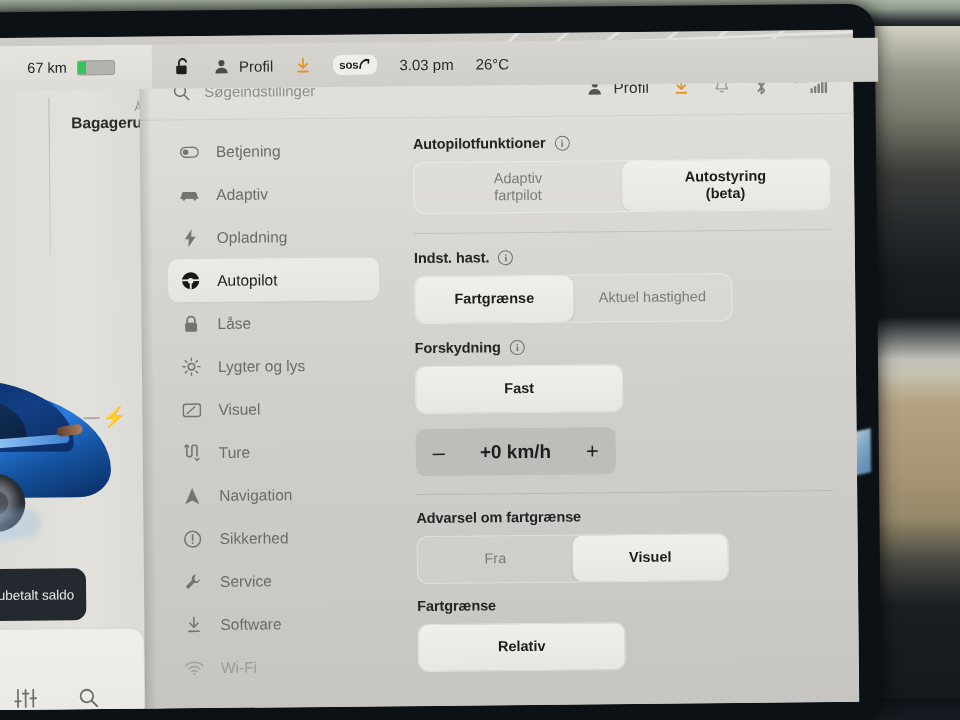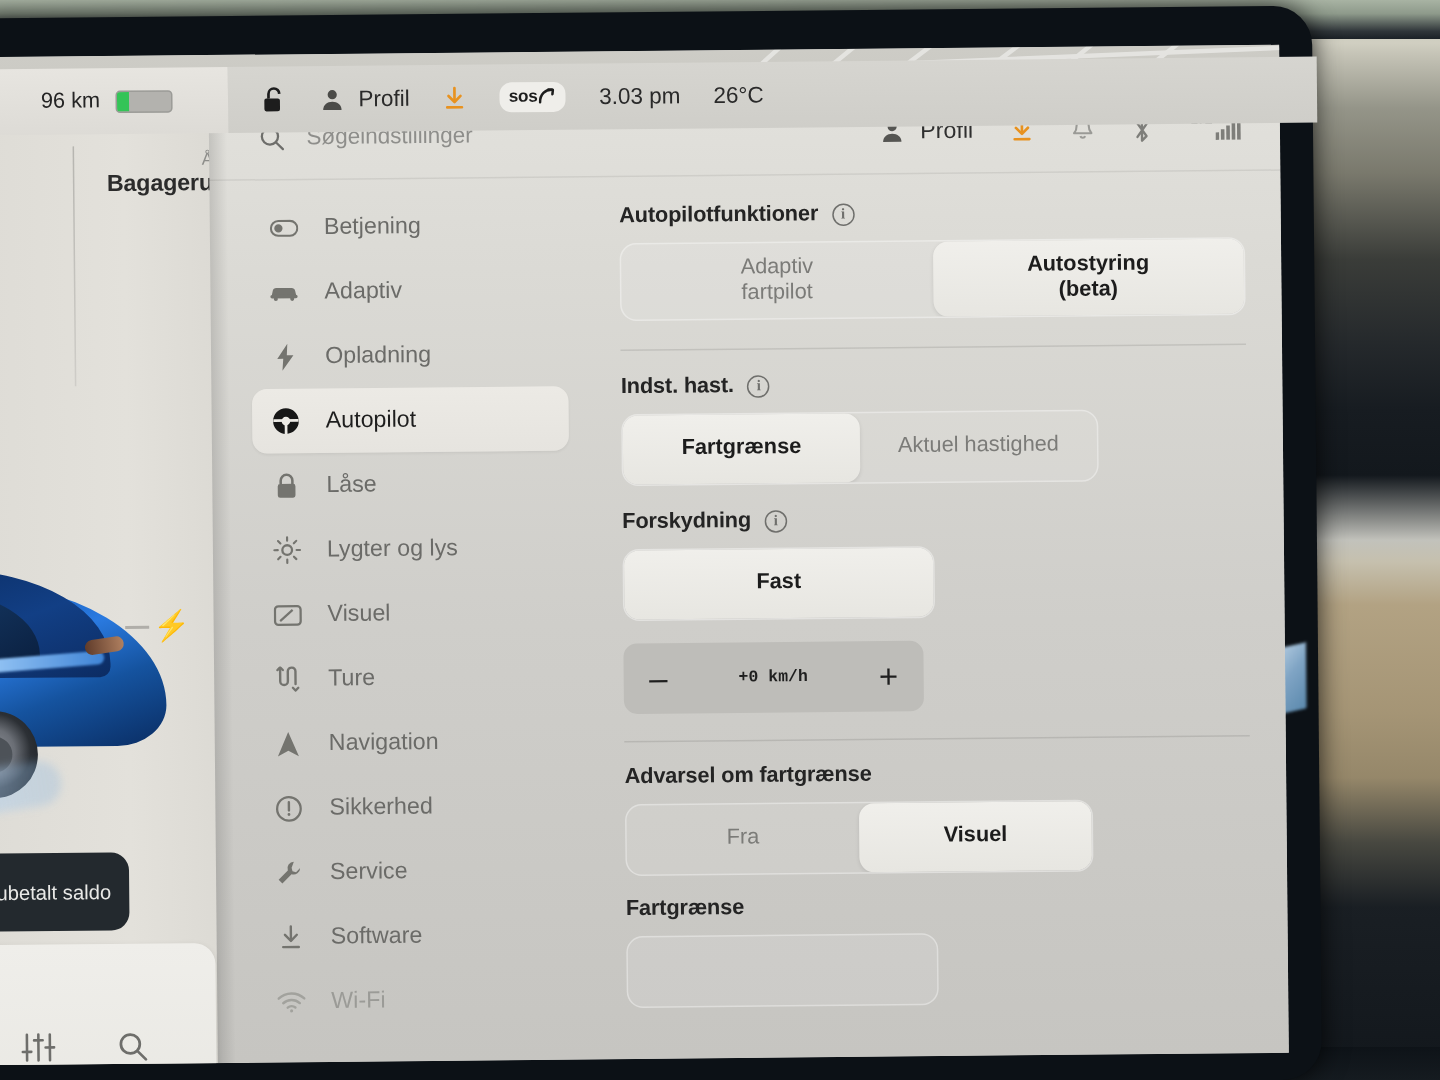--- a/index.html
+++ b/index.html
@@ -293,21 +293,21 @@
   }
   .stepper {
     margin-top: 15px;
     width: 200px; height: 47px;
     background: #bebdb9;
     border-radius: 9px;
     display: flex; align-items: center; justify-content: space-between;
     padding: 0 17px;
     color: #1f1f1f;
   }
-  .stepper .sval { font-size: 11px; font-weight: 600; font-family: Liberation Mono, monospace; }
+  .stepper .sval { font-size: 19px; font-weight: 600; }
   .stepper .sbtn { font-size: 22px; font-weight: 500; line-height: 1; color: #1f1f1f; }
 
   
   #statusbar {
     position: absolute;
     left: -10px; top: 42px;
     width: 888px; height: 44px;
     transform: rotate(-0.55deg);
     display: flex; align-items: center;
     pointer-events: none;
@@ -682,20 +682,23 @@
             <span>Visuel</span>
           </div>
         </div>
       </div>
 
       <div class="group" style="padding-top:14px">
         <div class="group-title">
           <span>Fartgrænse</span>
         </div>
         <div class="seg" style="width:208px">
+          <div class="seg-item sel">
+            <span>Relativ</span>
+          </div>
         </div>
       </div>
 
     </section>
   </div>
 
   <div class="panel-shadow"></div>
 
   <div class="balance-toast">
     <span>ubetalt saldo</span>
@@ -721,21 +724,21 @@
           <line x1="14.2" y1="14.2" x2="20" y2="20" stroke="#6e6e6b" stroke-width="1.9" stroke-linecap="round"></line>
         </svg>
       </span>
     </div>
   </div>
 
 </div>
 
 <div id="statusbar">
   <div class="sb-left">
-    <span>96 km</span>
+    <span>67 km</span>
     <span class="battery">
       <span class="fill" style="width: 22%;"></span>
     </span>
   </div>
 
   <div class="sb-right">
     <span>
       <svg width="17" height="19" viewBox="0 0 17 19">
         <path d="M5 8.3 V5.2 a3.6 3.6 0 0 1 7.2 0" fill="none" stroke="#1d1d1d" stroke-width="1.8"></path>
         <rect x="2.2" y="8.2" width="10.4" height="8.6" rx="1.4" fill="#1d1d1d"></rect>

